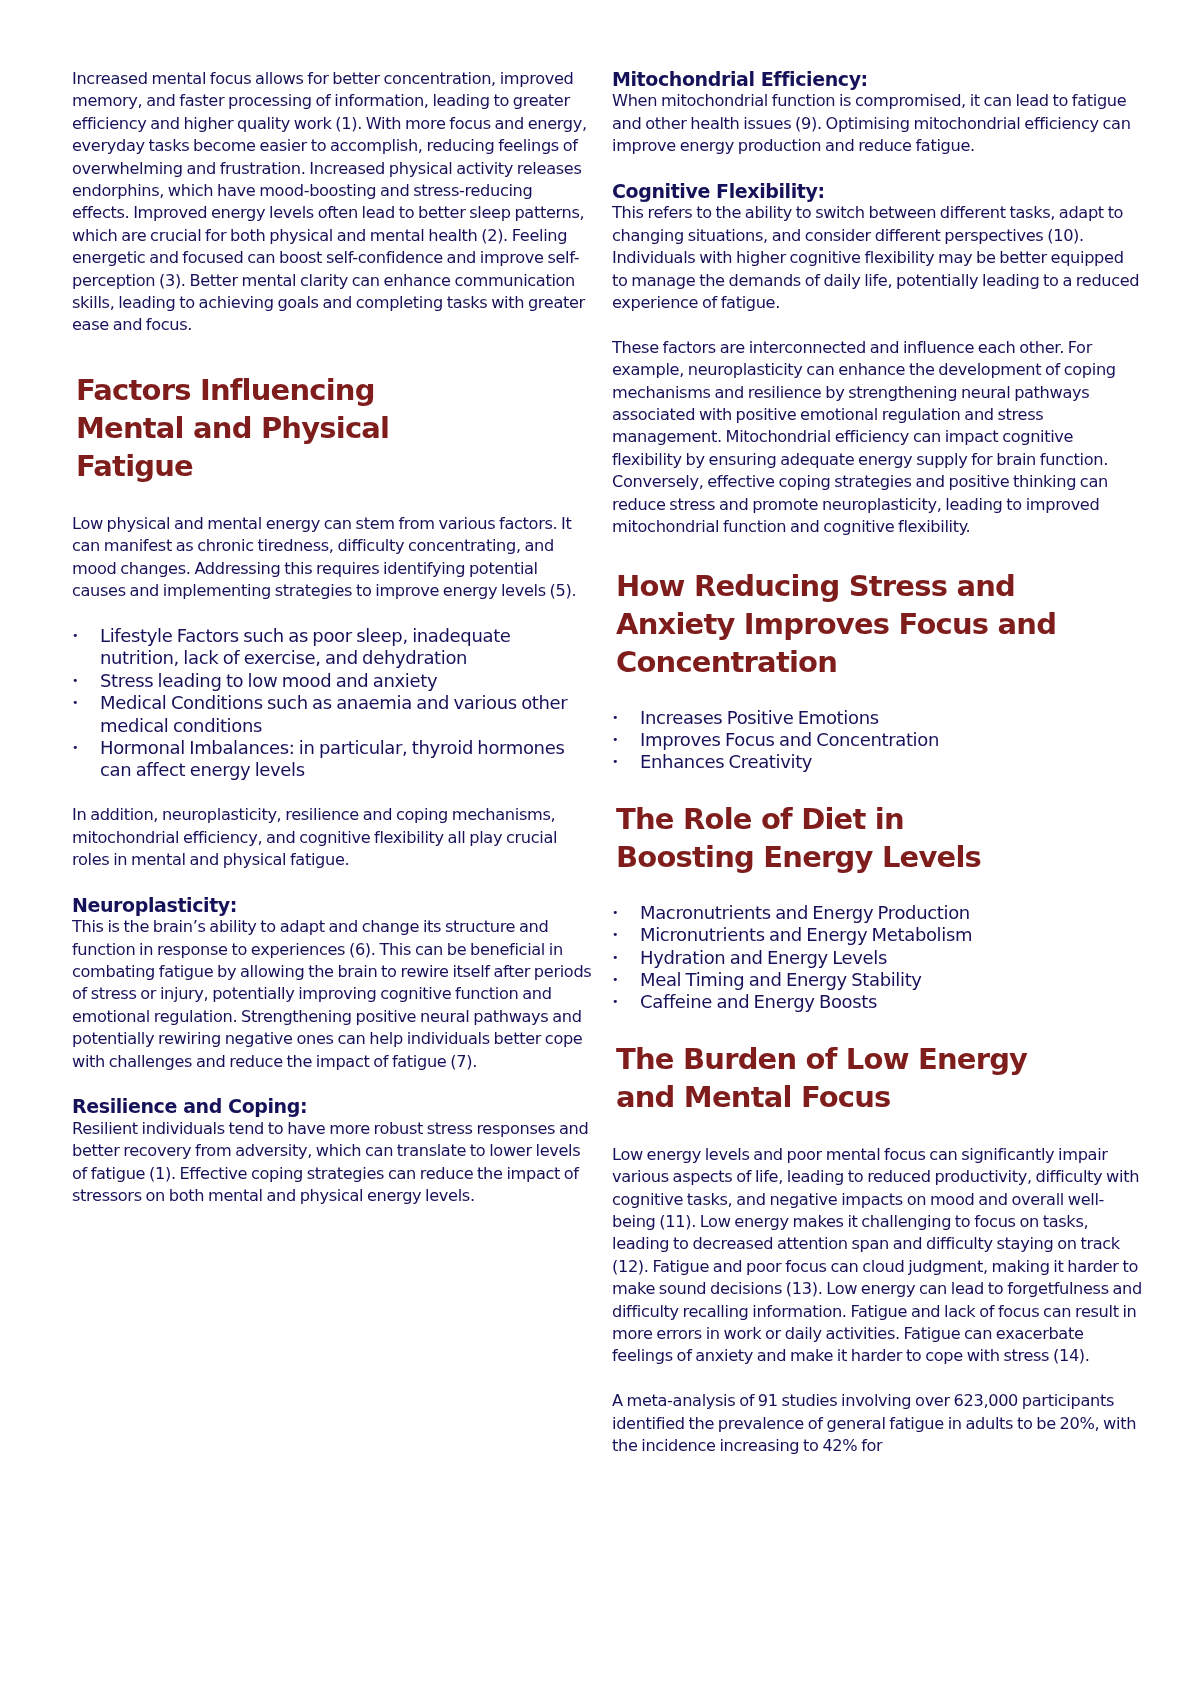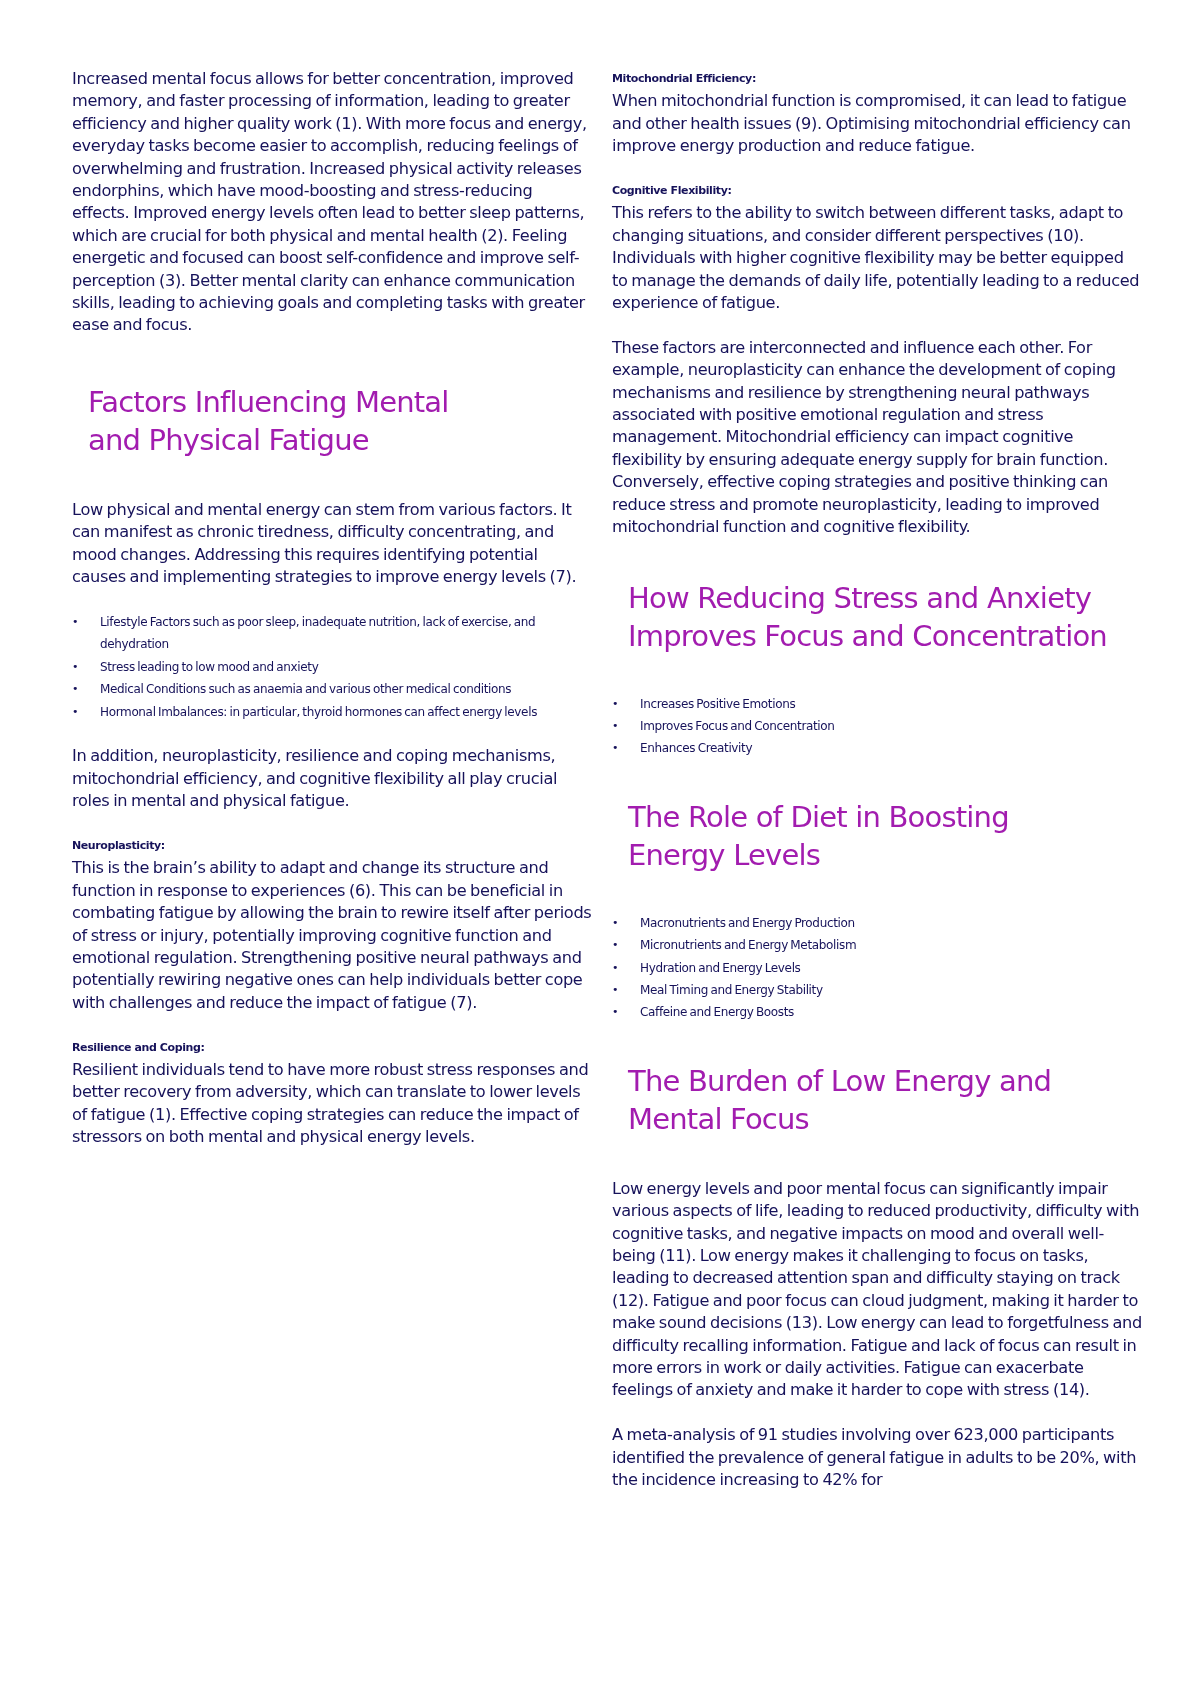--- a/index.html
+++ b/index.html
@@ -3,35 +3,35 @@
 <meta charset="utf-8">
 <style>
   html, body { margin: 0; padding: 0; background: #ffffff; }
   body { width: 1191px; height: 1684px; position: relative; overflow: hidden;
          font-family: "DejaVu Sans", sans-serif; color: #16125a; }
   .col { position: absolute; top: 68px; width: 520px; }
   .col.left { left: 72px; }
   .col.right { left: 612px; width: 530px; }
   p { margin: 0; font-size: 16.2px; line-height: 22.4px; letter-spacing: -0.35px; word-spacing: -1px; }
   .gap { height: 22.4px; }
-  .sub { font-weight: bold; font-size: 11px; line-height: 22.4px; letter-spacing: -0.4px; margin: 0; }
-  h2 { margin: 16px; font-size: 29px; line-height: 38px; font-weight: normal; letter-spacing: -0.8px; color: #a21caf; }
+  .sub { font-weight: bold; font-size: 19px; line-height: 22.4px; letter-spacing: -0.4px; margin: 0; }
+  h2 { margin: 4px; font-size: 29px; line-height: 38px; font-weight: bold; letter-spacing: -0.8px; color: #7f1d1d; }
   ul { list-style: none; margin: 0; padding: 0; }
-  li { position: relative; padding-left: 28px; font-size: 12px; line-height: 22.4px; letter-spacing: -0.35px; word-spacing: -1px; }
+  li { position: relative; padding-left: 28px; font-size: 18px; line-height: 22.4px; letter-spacing: -0.35px; word-spacing: -1px; }
   li::before { content: "•"; position: absolute; left: 0; top: 0; font-size: 11px; }
 </style>
 </head>
 <body>
 
 <div class="col left">
   <p>Increased mental focus allows for better concentration, improved memory, and faster processing of information, leading to greater efficiency and higher quality work (1). With more focus and energy, everyday tasks become easier to accomplish, reducing feelings of overwhelming and frustration. Increased physical activity releases endorphins, which have mood-boosting and stress-reducing effects. Improved energy levels often lead to better sleep patterns, which are crucial for both physical and mental health (2). Feeling energetic and focused can boost self-confidence and improve self-perception (3). Better mental clarity can enhance communication skills, leading to achieving goals and completing tasks with greater ease and focus.</p>
   <div style="height:30px"></div>
   <h2 style="width:390px">Factors Influencing Mental and Physical Fatigue</h2>
   <div style="height:24px"></div>
-  <p>Low physical and mental energy can stem from various factors.  It can manifest as chronic tiredness, difficulty concentrating, and mood changes. Addressing this requires identifying potential causes and implementing strategies to improve energy levels (7).</p>
+  <p>Low physical and mental energy can stem from various factors.  It can manifest as chronic tiredness, difficulty concentrating, and mood changes. Addressing this requires identifying potential causes and implementing strategies to improve energy levels (5).</p>
   <div class="gap"></div>
   <ul>
     <li>Lifestyle Factors such as poor sleep, inadequate nutrition, lack of exercise, and dehydration</li>
     <li>Stress leading to low mood and anxiety</li>
     <li>Medical Conditions such as anaemia and various other medical conditions</li>
     <li>Hormonal Imbalances: in particular, thyroid hormones can affect energy levels</li>
   </ul>
   <div class="gap"></div>
   <p>In addition, neuroplasticity, resilience and coping mechanisms, mitochondrial efficiency, and cognitive flexibility all play crucial roles in mental and physical fatigue.</p>
   <div class="gap"></div>

